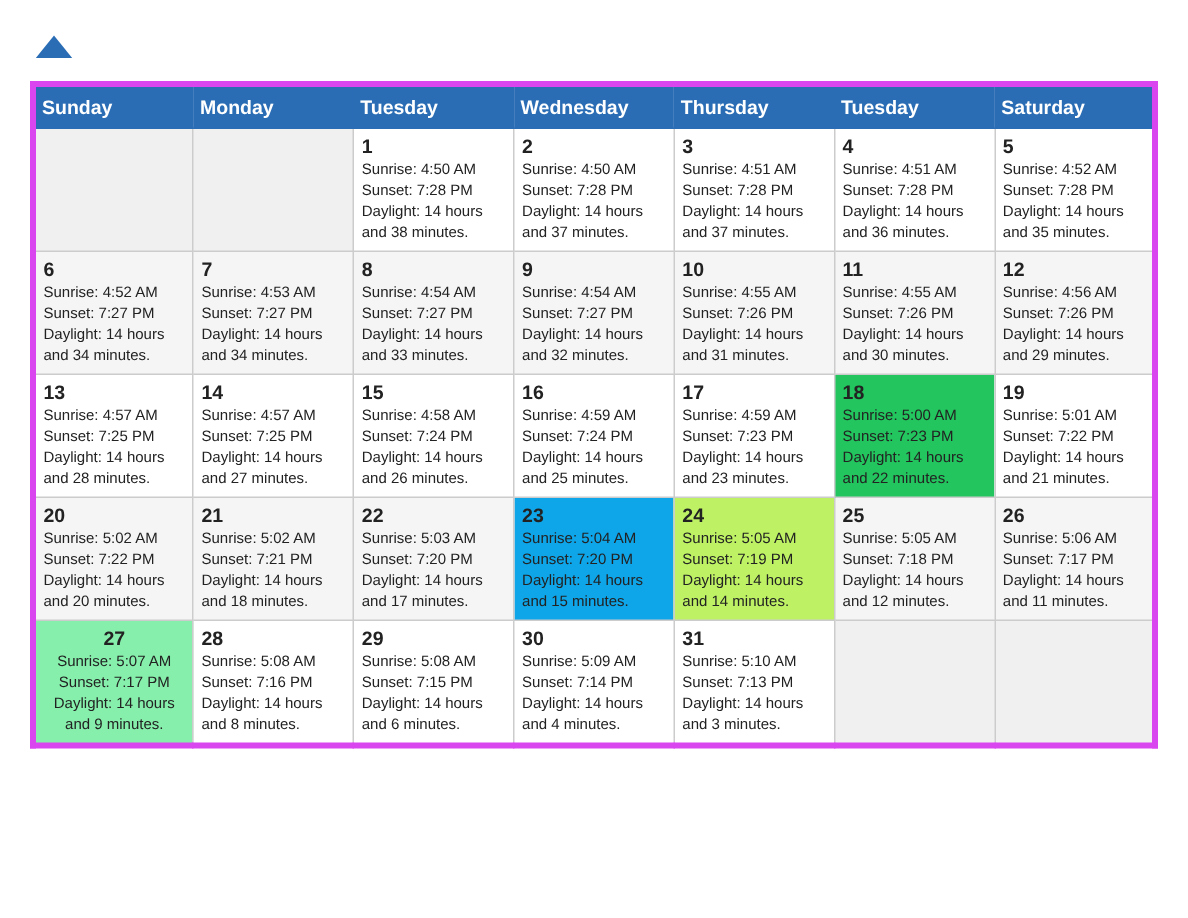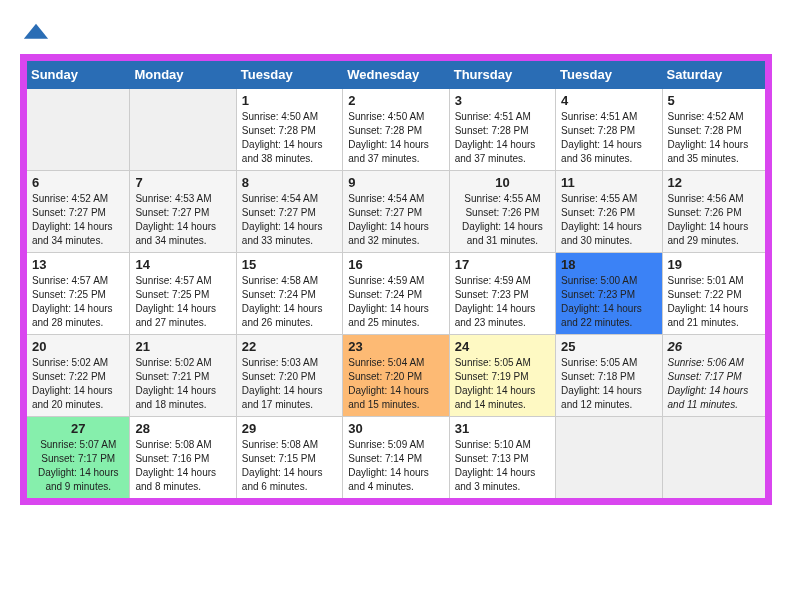--- a/index.html
+++ b/index.html
@@ -42,21 +42,21 @@
       color: #1a3a5c;
       font-weight: normal;
     }
     .subtitle {
       font-size: 16px;
       color: #333;
     }
     .calendar {
       width: 100%;
       border-collapse: collapse;
-      border: 7px solid #d946ef;
+      border: 4px solid #d946ef;
     }
     .calendar th {
       background: #2a6db5;
       color: #fff;
       font-size: 13px;
       padding: 6px 4px;
       text-align: left;
       border: 1px solid #2a6db5;
     }
     .calendar td {
@@ -174,21 +174,21 @@
           <div class="day-info" style="white-space: pre-line;">Sunrise: 4:54 AM
 Sunset: 7:27 PM
 Daylight: 14 hours and 33 minutes.</div>
         </td>
         <td style="background: rgb(245, 245, 245);">
           <span class="day-num">9</span>
           <div class="day-info" style="white-space: pre-line;">Sunrise: 4:54 AM
 Sunset: 7:27 PM
 Daylight: 14 hours and 32 minutes.</div>
         </td>
-        <td style="background: rgb(245, 245, 245); text-align: center;">
+        <td style="background: rgb(245, 245, 245);">
           <span class="day-num">10</span>
           <div class="day-info" style="white-space: pre-line;">Sunrise: 4:55 AM
 Sunset: 7:26 PM
 Daylight: 14 hours and 31 minutes.</div>
         </td>
         <td style="background: rgb(245, 245, 245);">
           <span class="day-num">11</span>
           <div class="day-info" style="white-space: pre-line;">Sunrise: 4:55 AM
 Sunset: 7:26 PM
 Daylight: 14 hours and 30 minutes.</div>
@@ -224,21 +224,21 @@
           <div class="day-info" style="white-space: pre-line;">Sunrise: 4:59 AM
 Sunset: 7:24 PM
 Daylight: 14 hours and 25 minutes.</div>
         </td>
         <td style="background: rgb(255, 255, 255);">
           <span class="day-num">17</span>
           <div class="day-info" style="white-space: pre-line;">Sunrise: 4:59 AM
 Sunset: 7:23 PM
 Daylight: 14 hours and 23 minutes.</div>
         </td>
-        <td style="background: #3b82f6;">
+        <td style="background: #22c55e;">
           <span class="day-num">18</span>
           <div class="day-info" style="white-space: pre-line;">Sunrise: 5:00 AM
 Sunset: 7:23 PM
 Daylight: 14 hours and 22 minutes.</div>
         </td>
         <td style="background: rgb(255, 255, 255);">
           <span class="day-num">19</span>
           <div class="day-info" style="white-space: pre-line;">Sunrise: 5:01 AM
 Sunset: 7:22 PM
 Daylight: 14 hours and 21 minutes.</div>
@@ -256,39 +256,39 @@
           <div class="day-info" style="white-space: pre-line;">Sunrise: 5:02 AM
 Sunset: 7:21 PM
 Daylight: 14 hours and 18 minutes.</div>
         </td>
         <td style="background: rgb(245, 245, 245);">
           <span class="day-num">22</span>
           <div class="day-info" style="white-space: pre-line;">Sunrise: 5:03 AM
 Sunset: 7:20 PM
 Daylight: 14 hours and 17 minutes.</div>
         </td>
-        <td style="background: #fdba74;">
+        <td style="background: #0ea5e9;">
           <span class="day-num">23</span>
           <div class="day-info" style="white-space: pre-line;">Sunrise: 5:04 AM
 Sunset: 7:20 PM
 Daylight: 14 hours and 15 minutes.</div>
         </td>
-        <td style="background: #fef9c3;">
+        <td style="background: #bef264;">
           <span class="day-num">24</span>
           <div class="day-info" style="white-space: pre-line;">Sunrise: 5:05 AM
 Sunset: 7:19 PM
 Daylight: 14 hours and 14 minutes.</div>
         </td>
         <td style="background: rgb(245, 245, 245);">
           <span class="day-num">25</span>
           <div class="day-info" style="white-space: pre-line;">Sunrise: 5:05 AM
 Sunset: 7:18 PM
 Daylight: 14 hours and 12 minutes.</div>
         </td>
-        <td style="background: rgb(245, 245, 245); font-style: italic;">
+        <td style="background: rgb(245, 245, 245);">
           <span class="day-num">26</span>
           <div class="day-info" style="white-space: pre-line;">Sunrise: 5:06 AM
 Sunset: 7:17 PM
 Daylight: 14 hours and 11 minutes.</div>
         </td>
       </tr>
       <tr>
         <td style="background: #86efac; text-align: center;">
           <span class="day-num">27</span>
           <div class="day-info" style="white-space: pre-line;">Sunrise: 5:07 AM

